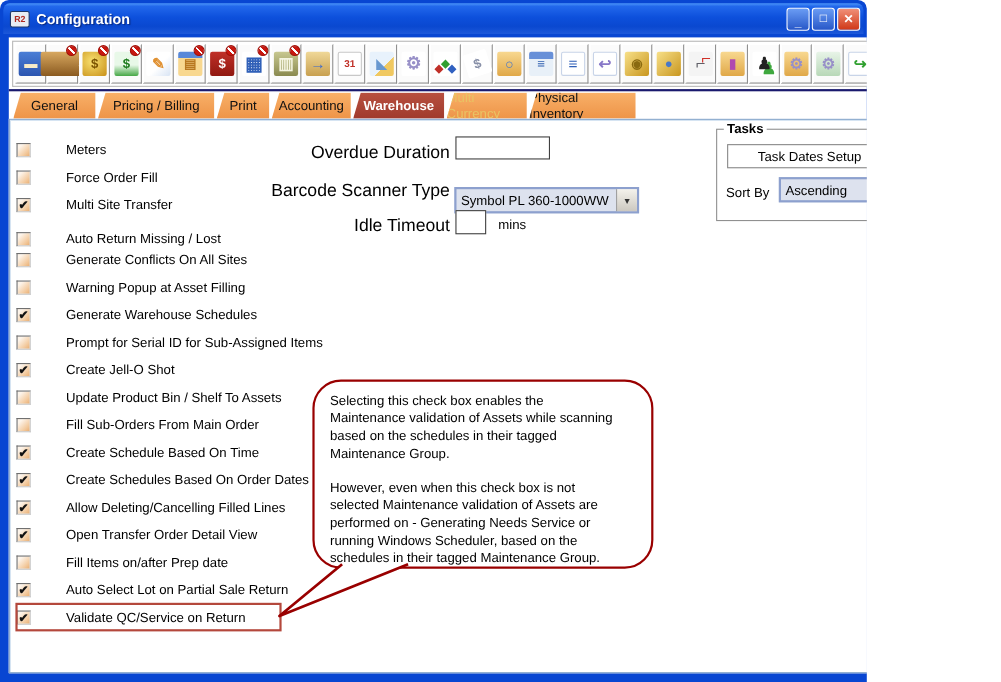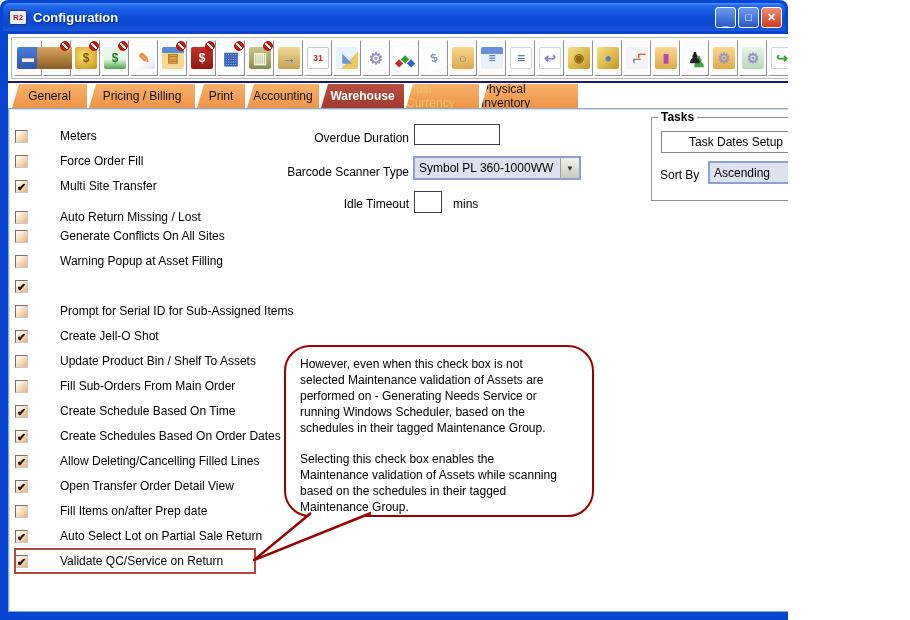--- a/index.html
+++ b/index.html
@@ -70,26 +70,26 @@
   
   .content{position:absolute;left:0;top:74px;width:880px;height:504px;background:#FFF;
     border:1px solid #88A8CC;box-shadow:inset 1px 1px 0 #D6E4F2;}
   .cb-row{position:absolute;left:6px;display:flex;align-items:center;height:16px;gap:24px;}
   .cb-box{width:13px;height:13px;border:1px solid #707070;border-right-color:#C8C8C8;border-bottom-color:#C8C8C8;
     background:linear-gradient(135deg,#FDF4EA 20%,#F3CBA0 70%,#E9AE72);
     font-size:11px;line-height:12px;color:#111;text-align:center;font-weight:bold;flex:none;}
   .cb-label{margin-left:8px;font-size:12px;color:#000;white-space:nowrap;}
   .hl-rect{position:absolute;left:5px;top:439px;width:242px;height:26px;border:2px solid #B4483C;z-index:2;}
   
-  .flabel{position:absolute;font-size:12px;color:#000;width:170px;text-align:right;white-space:nowrap;}
+  .flabel{position:absolute;font-size:16px;color:#000;width:170px;text-align:right;white-space:nowrap;}
   #lbl-overdue{left:230px;top:22px;}
   #inp-overdue{position:absolute;left:405px;top:15px;width:86px;height:21px;border:1px solid #404040;font-size:12px;padding:1px 3px;font-family:inherit;}
   #lbl-barcode{left:230px;top:56px;}
   .select{position:absolute;display:flex;align-items:center;border:2px solid #8DA0CE;background:#DDE2EE;}
-  #sel-barcode{left:404px;top:47px;width:168px;height:24px;}
+  #sel-barcode{left:404px;top:61px;width:168px;height:24px;}
   .sel-val{flex:1;font-size:12px;padding-left:4px;white-space:nowrap;overflow:hidden;color:#000;}
   .sel-btn{width:19px;height:100%;background:linear-gradient(180deg,#F4F2EC,#CCC8C0);border-left:1px solid #A0A0A0;
     display:flex;align-items:center;justify-content:center;font-size:8px;color:#333;flex:none;}
   #lbl-idle{left:230px;top:88px;}
   #inp-idle{position:absolute;left:405px;top:82px;width:28px;height:22px;border:1px solid #404040;font-size:12px;font-family:inherit;}
   #idle-suffix{position:absolute;left:444px;top:88px;font-size:12px;}
   
   .groupbox{position:absolute;left:642px;top:8px;width:170px;height:84px;border:1px solid #909090;}
   .gb-title{position:absolute;left:6px;top:-8px;background:#FFF;padding:0 3px;font-weight:bold;font-size:12px;}
   .task-btn{position:absolute;left:9px;top:13px;width:150px;height:22px;background:#FFF;border:1px solid #888;
@@ -253,20 +253,21 @@
           <div class="cb-row" style="top: 119px;">
             <span class="cb-box"></span>
             <span class="cb-label">Generate Conflicts On All Sites</span>
           </div>
           <div class="cb-row" style="top: 144px;">
             <span class="cb-box"></span>
             <span class="cb-label">Warning Popup at Asset Filling</span>
           </div>
           <div class="cb-row" style="top: 169px;">
             <span class="cb-box">✔</span>
+            <span class="cb-label">Generate Warehouse Schedules</span>
           </div>
           <div class="cb-row" style="top: 194px;">
             <span class="cb-box"></span>
             <span class="cb-label">Prompt for Serial ID for Sub-Assigned Items</span>
           </div>
           <div class="cb-row" style="top: 219px;">
             <span class="cb-box">✔</span>
             <span class="cb-label">Create Jell-O Shot</span>
           </div>
           <div class="cb-row" style="top: 244px;">
@@ -325,21 +326,21 @@
         <span class="gb-title">Tasks</span>
         <button class="task-btn">Task Dates Setup</button>
         <span class="sortby-label">Sort By</span>
         <div class="select" id="sel-sort">
           <span class="sel-val">Ascending</span>
           <span class="sel-btn">▼</span>
         </div>
       </div>
 
       <div class="callout">
+        <p>Selecting this check box enables the Maintenance validation of Assets while scanning based on the  schedules in their tagged Maintenance Group.</p>
         <p>However, even when this check box is not selected Maintenance validation of Assets are performed on - Generating Needs Service or running Windows Scheduler, based on the schedules in their tagged Maintenance Group.</p>
-        <p>Selecting this check box enables the Maintenance validation of Assets while scanning based on the  schedules in their tagged Maintenance Group.</p>
       </div>
       <svg class="callout-tail" viewBox="0 0 140 70">
         <path d="M 62 6 L 5 53 L 122 6" fill="#FFFFFF" stroke="#990000" stroke-width="2.5" stroke-linejoin="round"></path>
       </svg>
     </div>
   </div>
 </div>
 
 </body></html>

